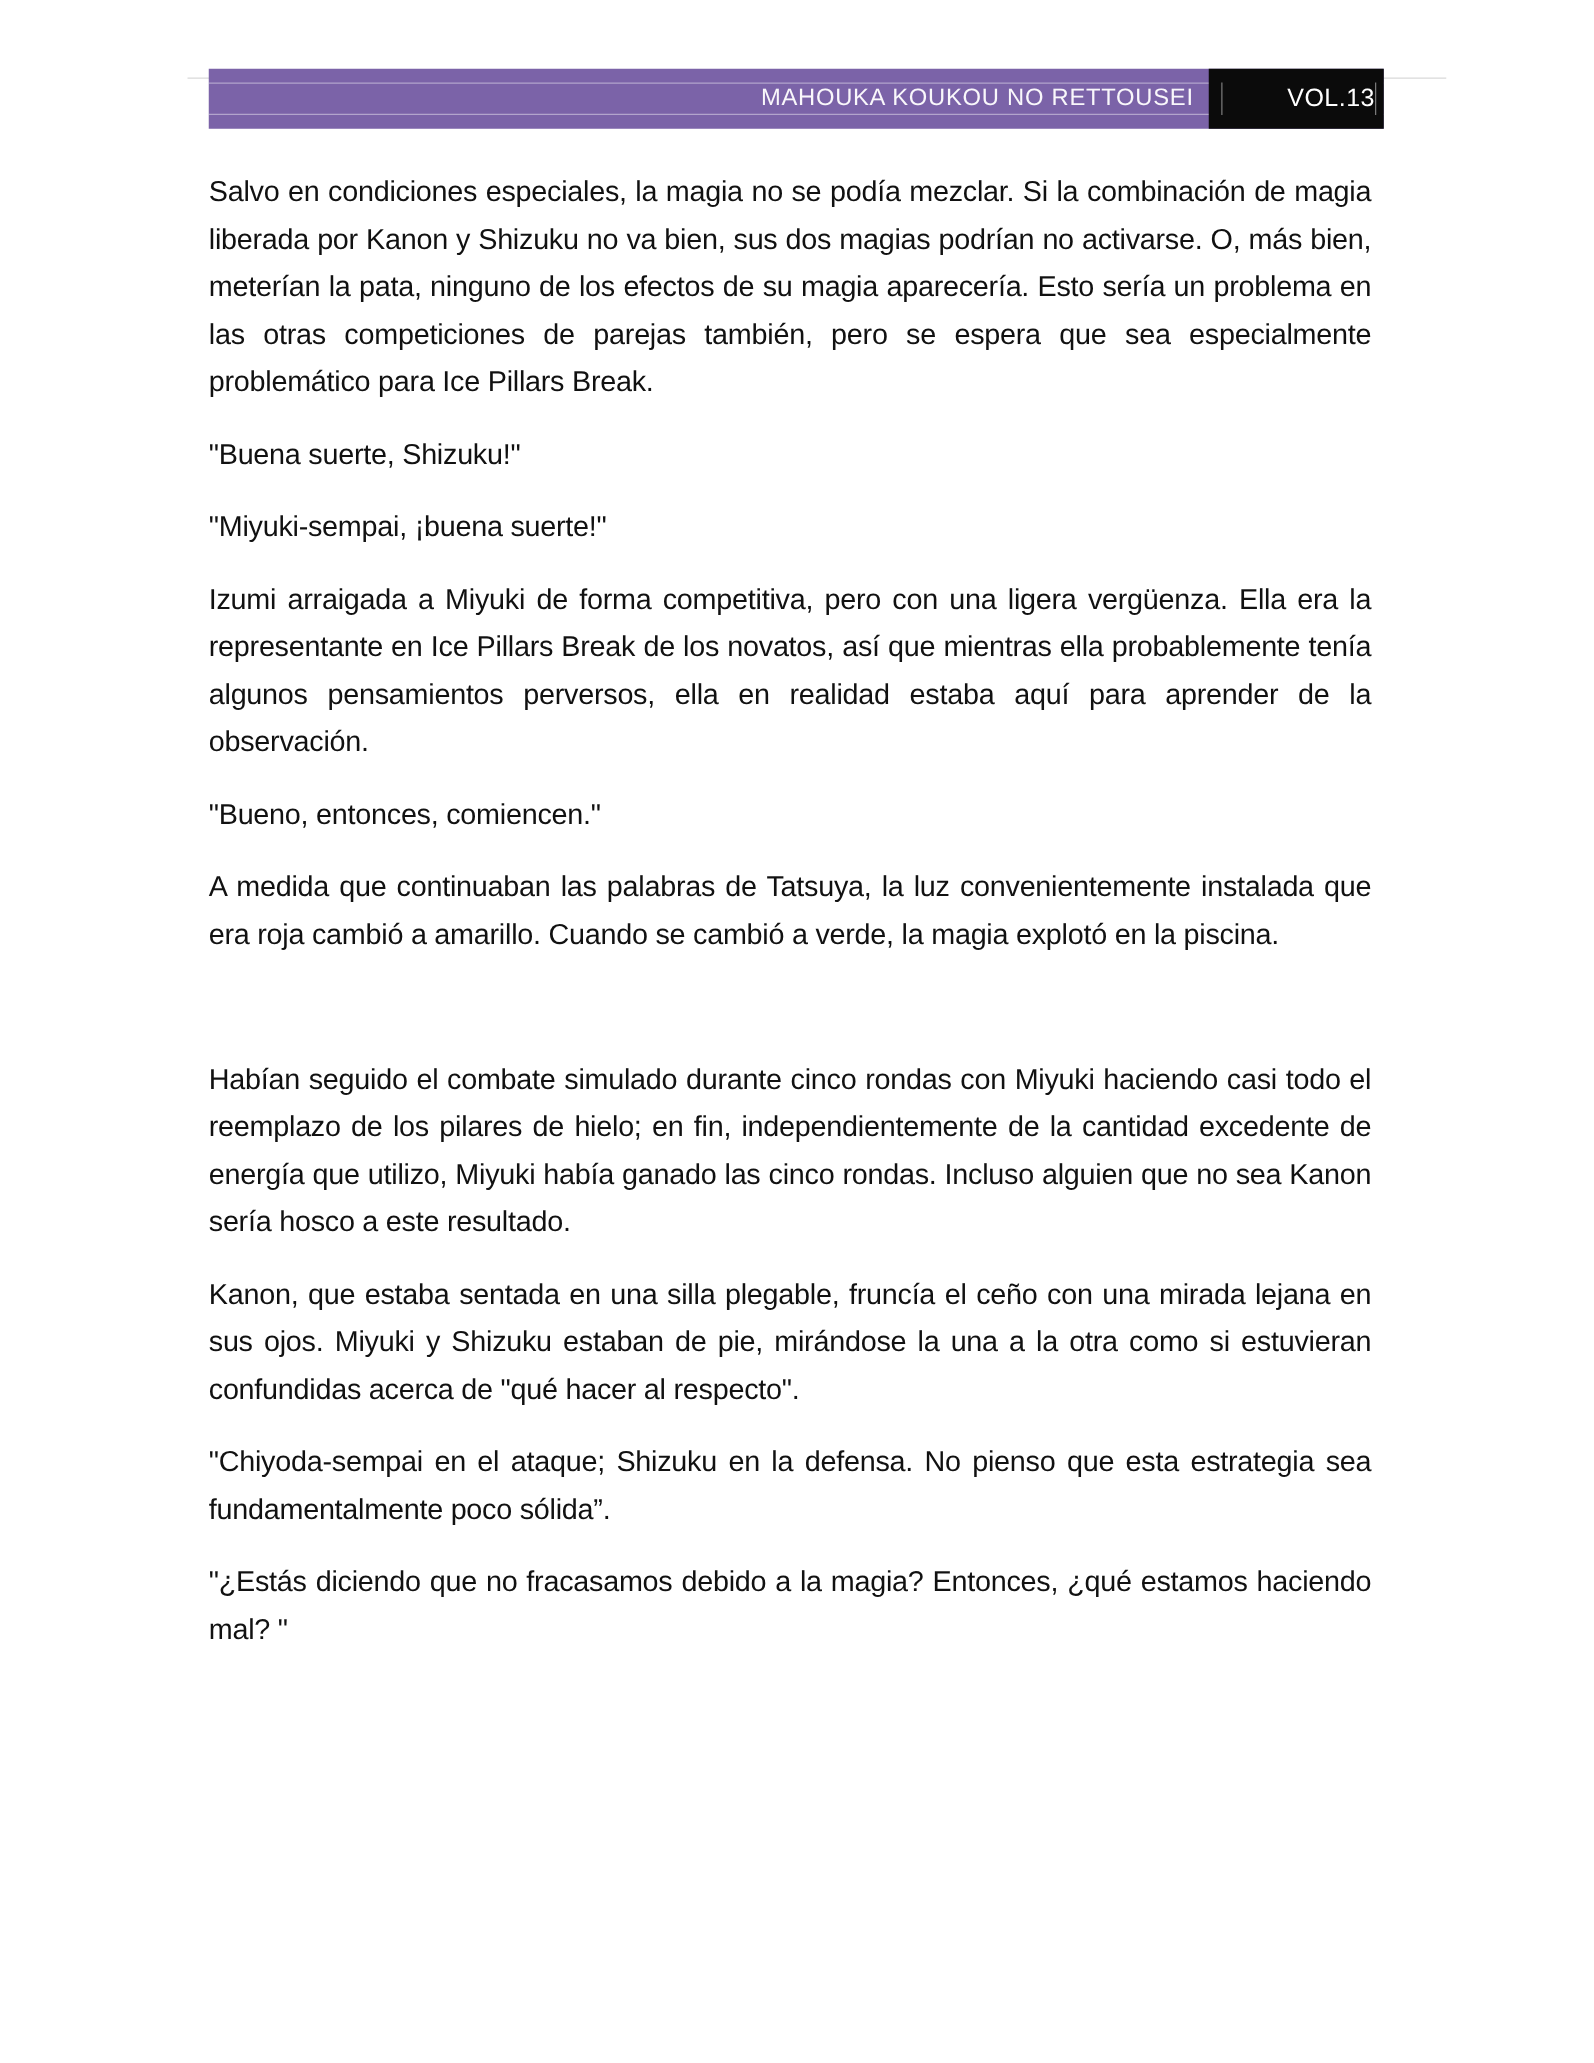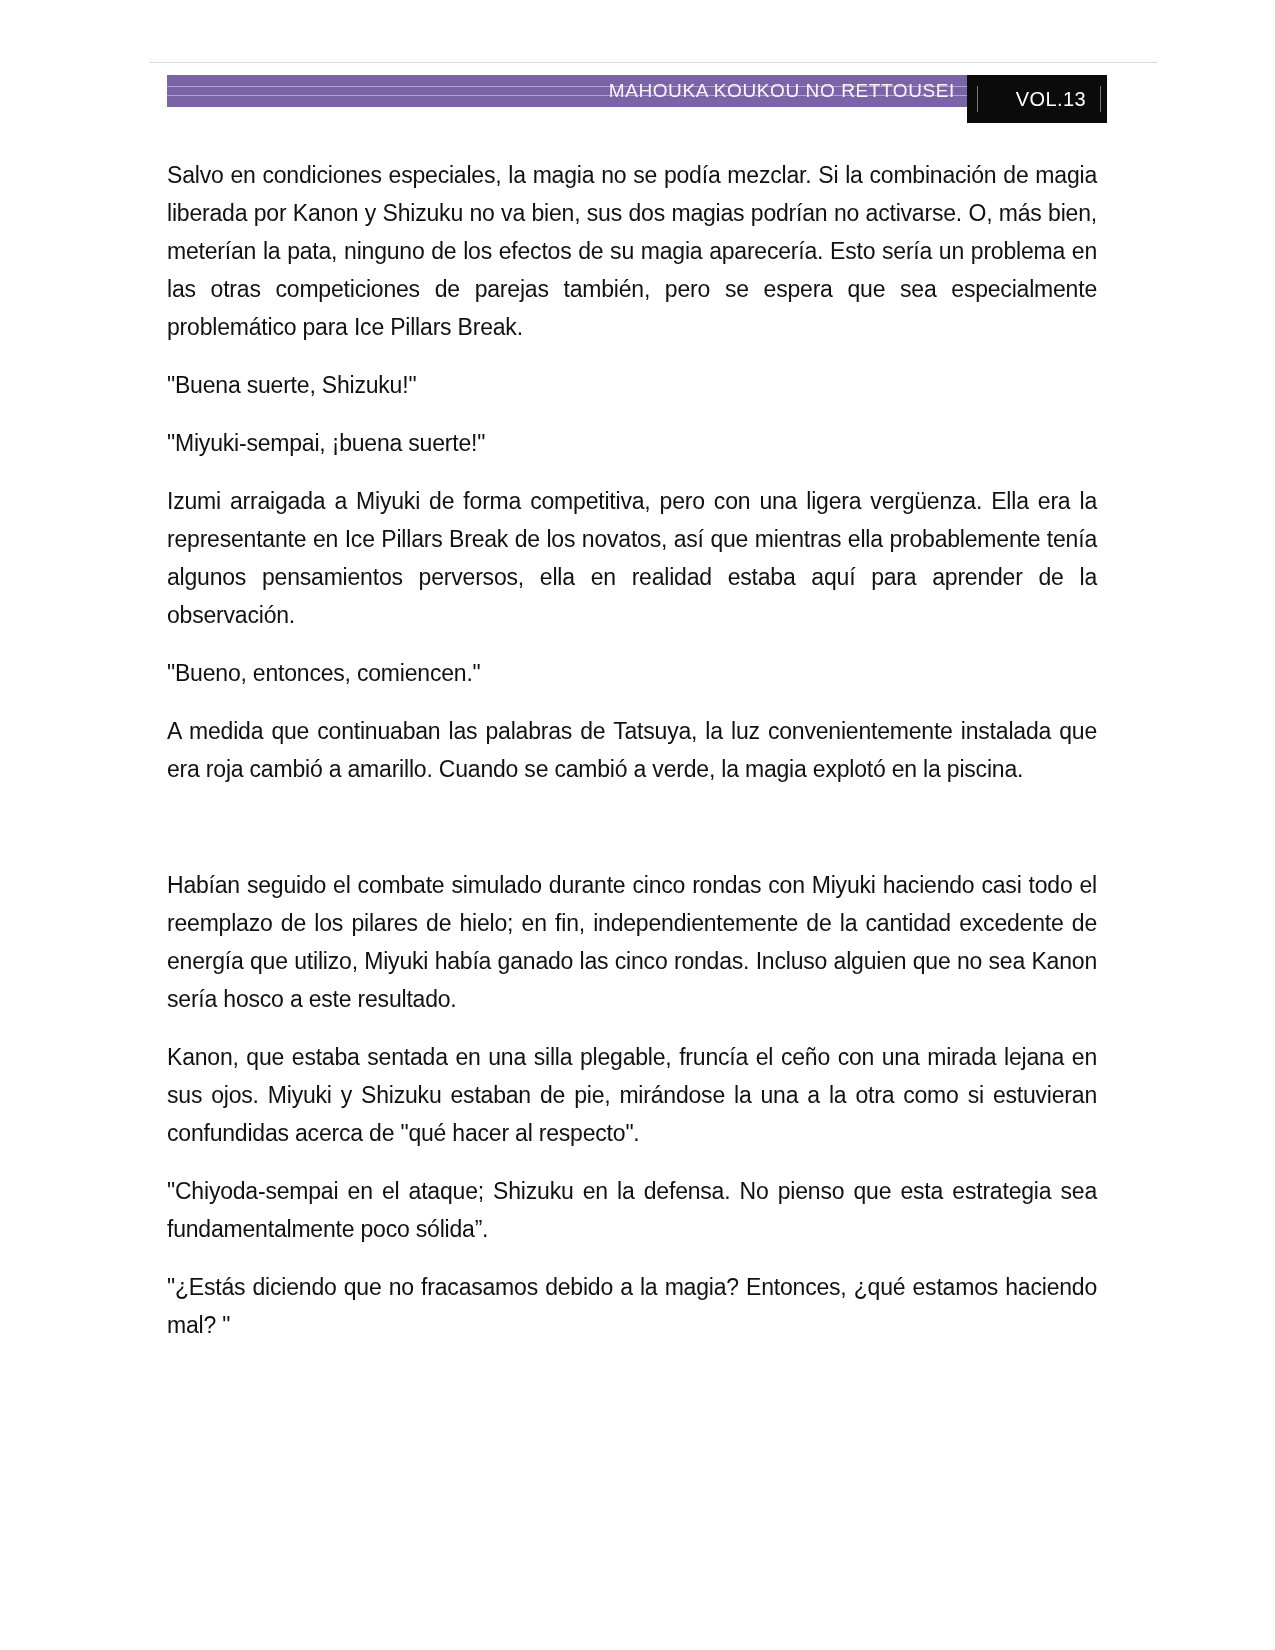--- a/index.html
+++ b/index.html
@@ -22,23 +22,23 @@
     right: 118px;
     top: 62px;
     height: 1px;
     background: #d9d9d9;
   }
 
   
   .header-bar {
     position: absolute;
     left: 167px;
-    top: 75px;
+    top: 55px;
     width: 940px;
-    height: 32px;
+    height: 48px;
     background: #7b63a8;
   }
   .header-hairline {
     position: absolute;
     left: 0;
     right: 0;
     height: 1px;
     background: rgba(255,255,255,0.42);
   }
   .header-hairline.top { top: 11px; }
@@ -69,32 +69,31 @@
     position: absolute;
     left: 10px;
     right: 6px;
     top: 11px;
     bottom: 11px;
     border-left: 1px solid rgba(255,255,255,0.45);
     border-right: 1px solid rgba(255,255,255,0.45);
     display: flex;
     align-items: center;
     justify-content: flex-end;
-    padding-right: 14px;
     color: #ffffff;
     font-size: 20px;
     letter-spacing: 0.4px;
     text-align: right;
   }
 
   
   .content {
     position: absolute;
     left: 167px;
-    top: 156px;
+    top: 134px;
     width: 930px;
     color: #111111;
     font-size: 23px;
     line-height: 38px;
     letter-spacing: -0.2px;
     text-align: justify;
   }
   .content p.para {
     margin: 0 0 20px 0;
   }

